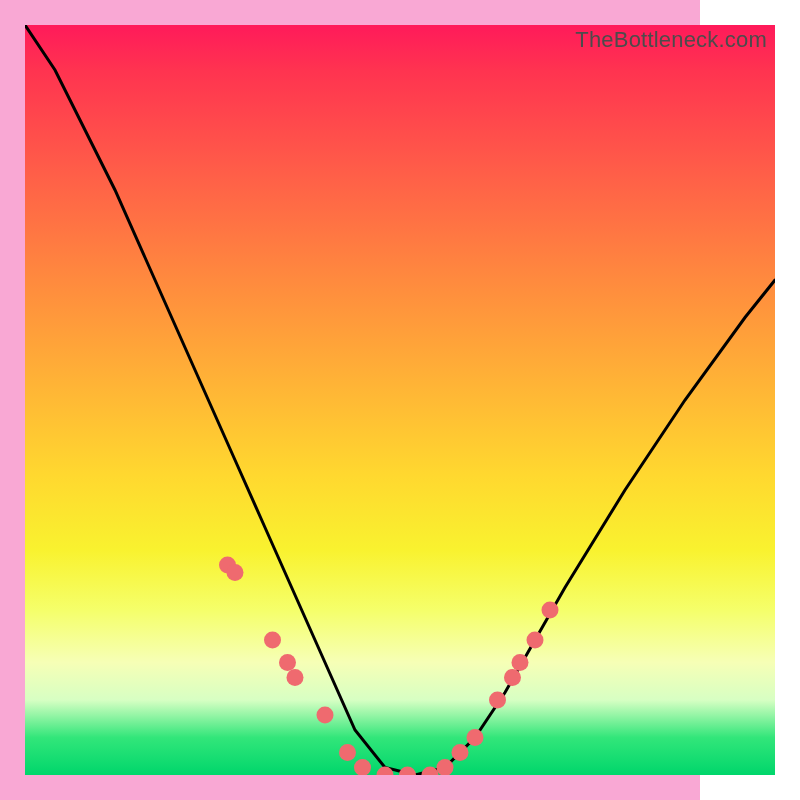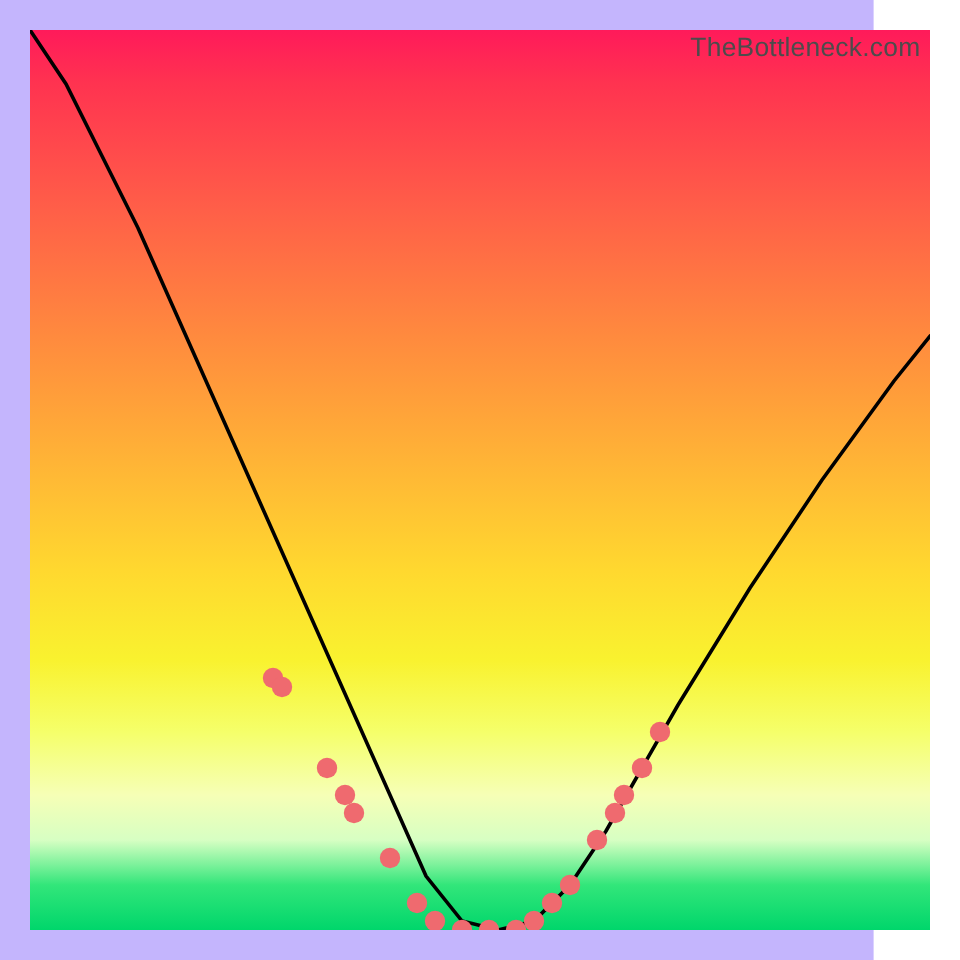--- a/index.html
+++ b/index.html
@@ -6,22 +6,21 @@
     margin: 0;
     padding: 0;
     width: 800px;
     height: 800px;
     overflow: hidden;
   }
   .stage {
     position: relative;
     width: 700px;
     height: 800px;
-    background: #c4b5fd;
-    padding-left: 28px;
+    background: #f9a8d4;
   }
   .plot-area {
     position: absolute;
     left: 25px;
     top: 25px;
     width: 750px;
     height: 750px;
     background: linear-gradient(to bottom,
       #ff1a5a 0%,
       #ff3350 6%,

